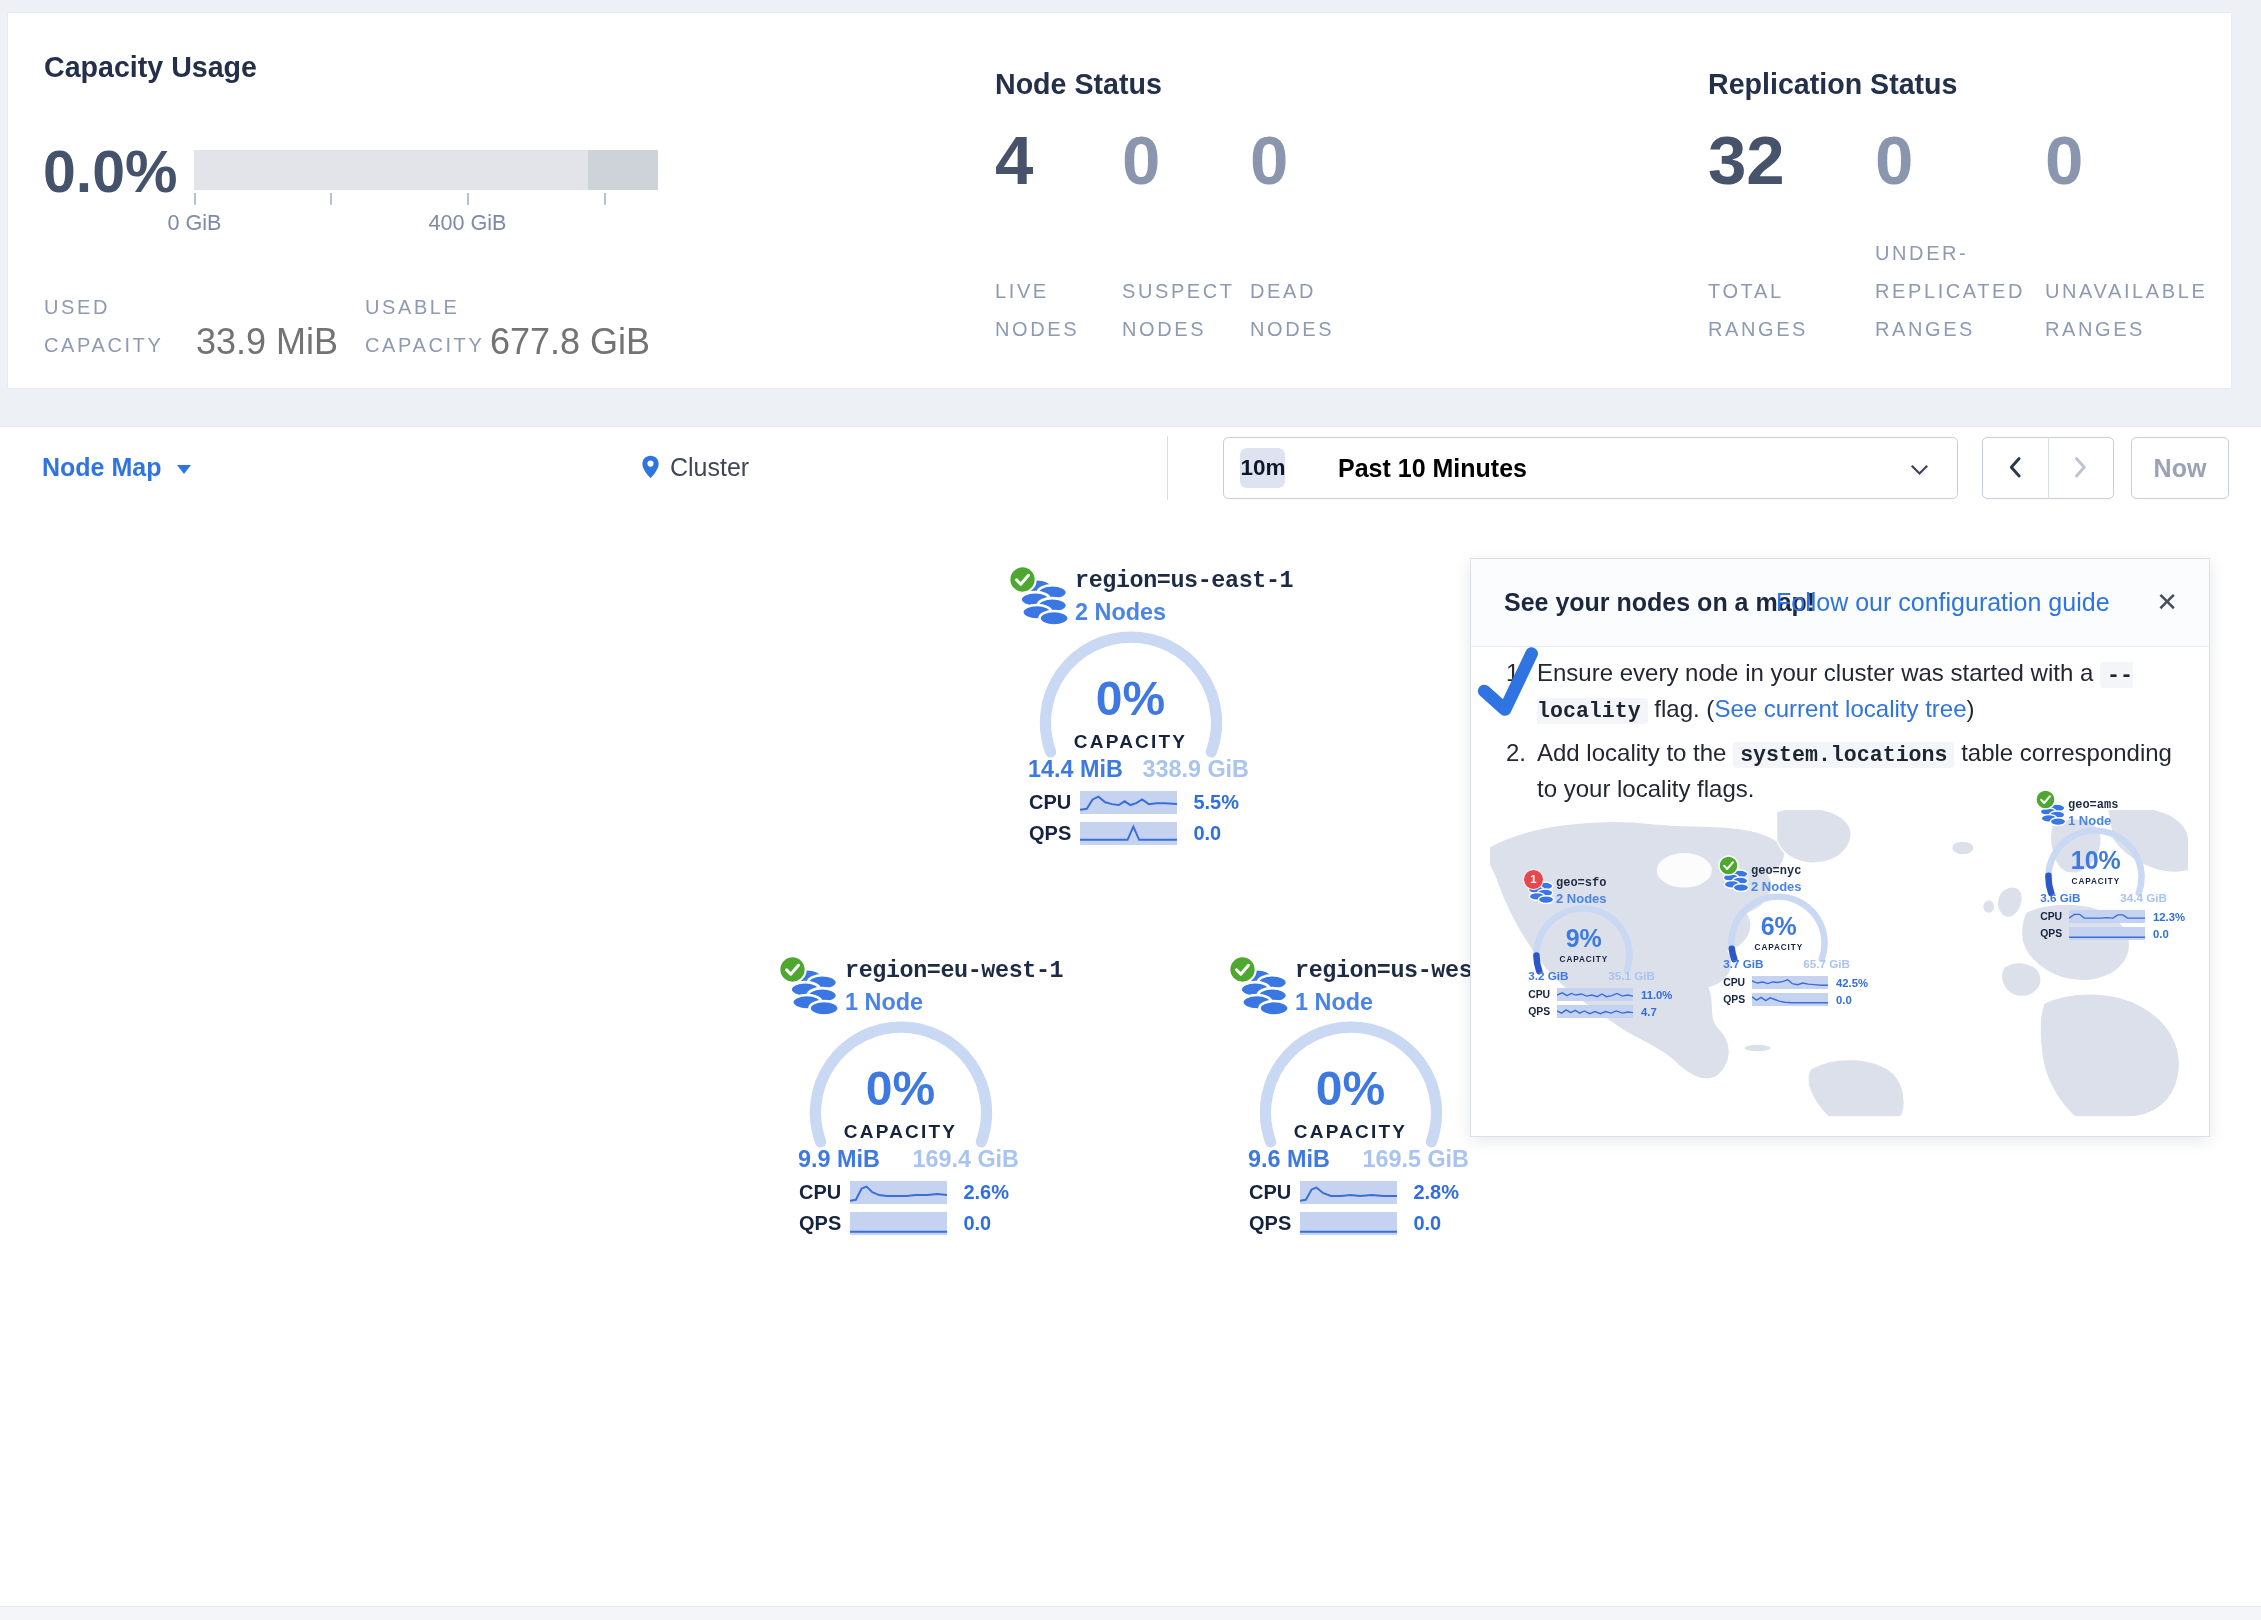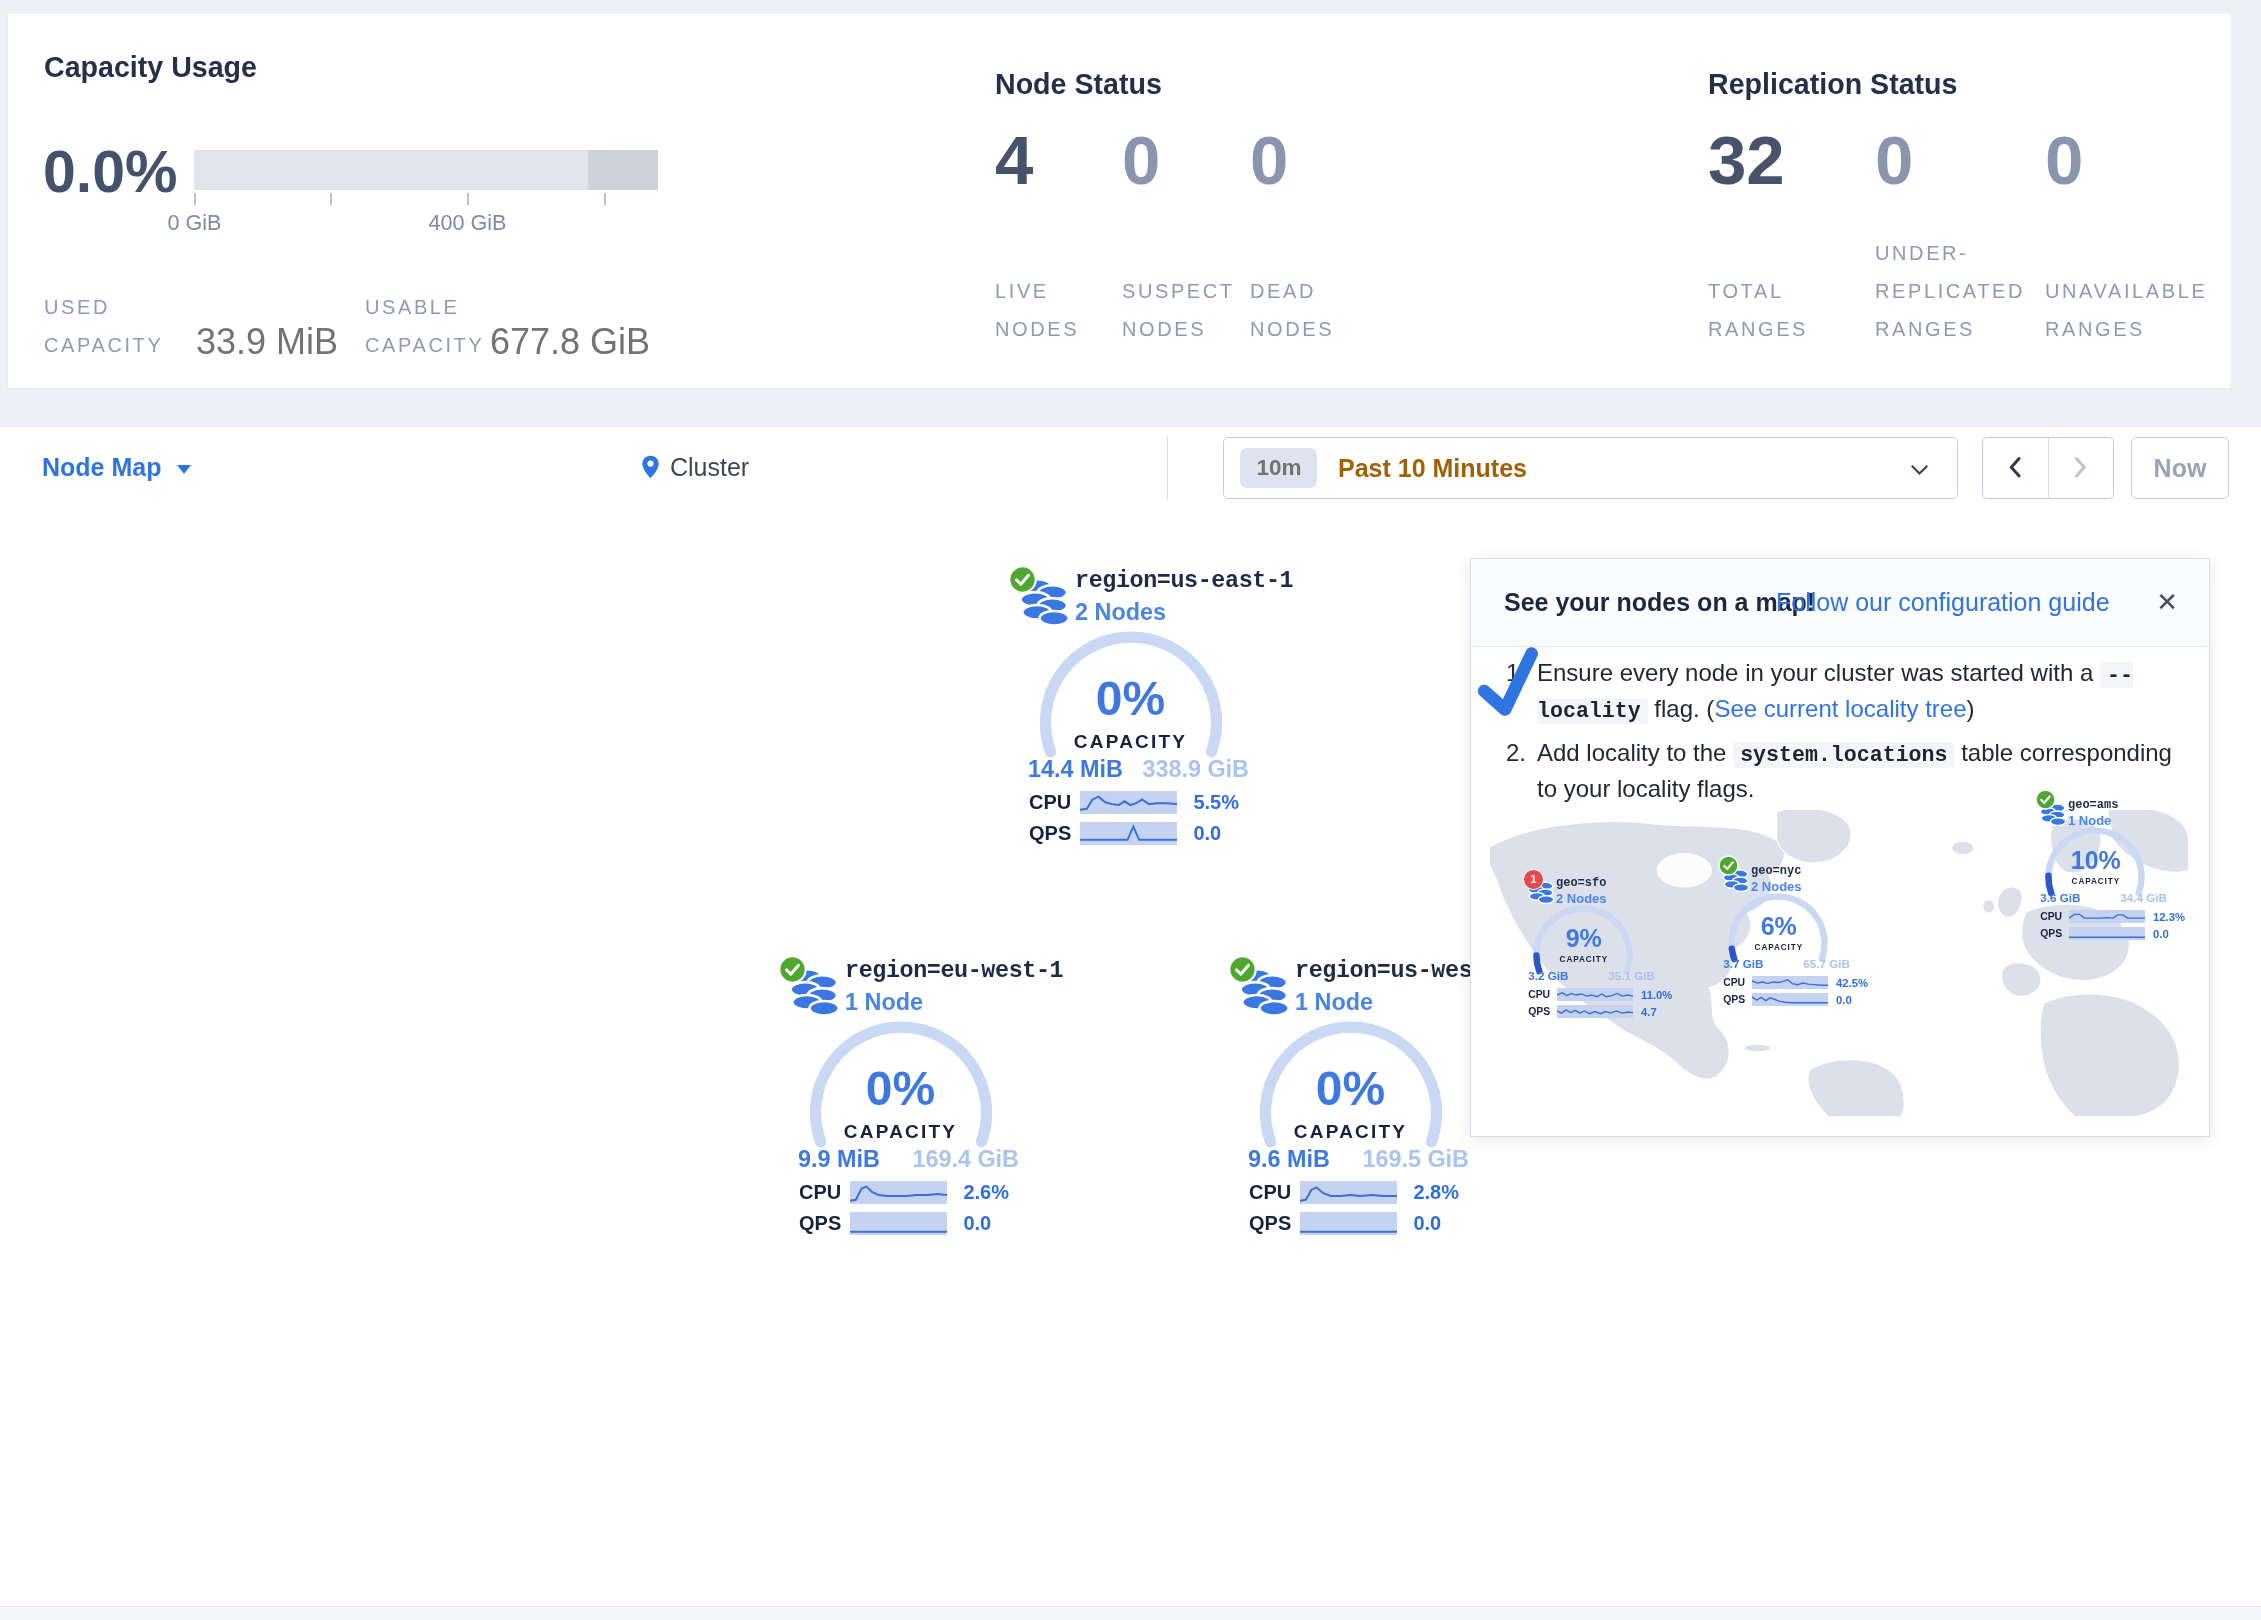--- a/index.html
+++ b/index.html
@@ -18,23 +18,23 @@
   .ticklabel{font-size:21.6px;color:#7e8ba6;text-align:center;width:121px;}
   .mono{font-family:"Liberation Mono",monospace;}
   
   .toolbar{background:#fff;border-top:0.9px solid #e8ebf2;border-bottom:0.9px solid #e3e6ee;}
   .view-select{font-size:25px;font-weight:600;color:#2f74e0;line-height:81px;cursor:pointer;}
   .caret{display:inline-block;width:0;height:0;border-left:7.8px solid transparent;border-right:7.8px solid transparent;
          border-top:9.5px solid #2f74e0;margin-left:15.6px;vertical-align:middle;}
   .breadcrumb-label{font-size:25px;color:#3f4756;line-height:81px;}
   .vdivider{width:0.9px;background:#d8dce6;}
   .ctl{border:0.9px solid #c7cde0;border-radius:5.2px;background:#fff;box-sizing:border-box;}
-  .time-badge{background:#dfe3ef;border-radius:7px;font-size:22.5px;font-weight:700;color:#737373;
-              height:40px;line-height:40px;padding:0 16px;}
-  .time-value{font-size:25px;font-weight:700;color:#a16207;line-height:61px;}
+  .time-badge{background:#dfe3ef;border-radius:7px;font-size:22.5px;font-weight:700;color:#0f172a;
+              height:40px;line-height:40px;padding:0 0;}
+  .time-value{font-size:25px;font-weight:700;color:#000000;line-height:61px;}
   .nav-glyph{display:flex;align-items:center;justify-content:center;width:50%;height:100%;}
   .now-btn{font-size:25px;font-weight:600;color:#9aa3b6;text-align:center;line-height:61px;}
   
   .region-card{width:312px;height:294px;}
   .rc-name{font-size:23.4px;font-weight:700;color:#1d2b45;white-space:nowrap;letter-spacing:-0.4px;}
   .rc-nodes{font-size:23.4px;font-weight:700;color:#4a84e8;cursor:pointer;}
   .gauge-pct{font-size:48px;font-weight:700;color:#3e79e1;text-align:center;line-height:1;}
   .gauge-cap{font-size:19px;font-weight:700;color:#16233f;letter-spacing:2.2px;text-align:center;}
   .cap-used{font-size:23.4px;font-weight:600;color:#3e79e1;}
   .cap-total{font-size:23.4px;font-weight:600;color:#a9c4ef;text-align:right;}

